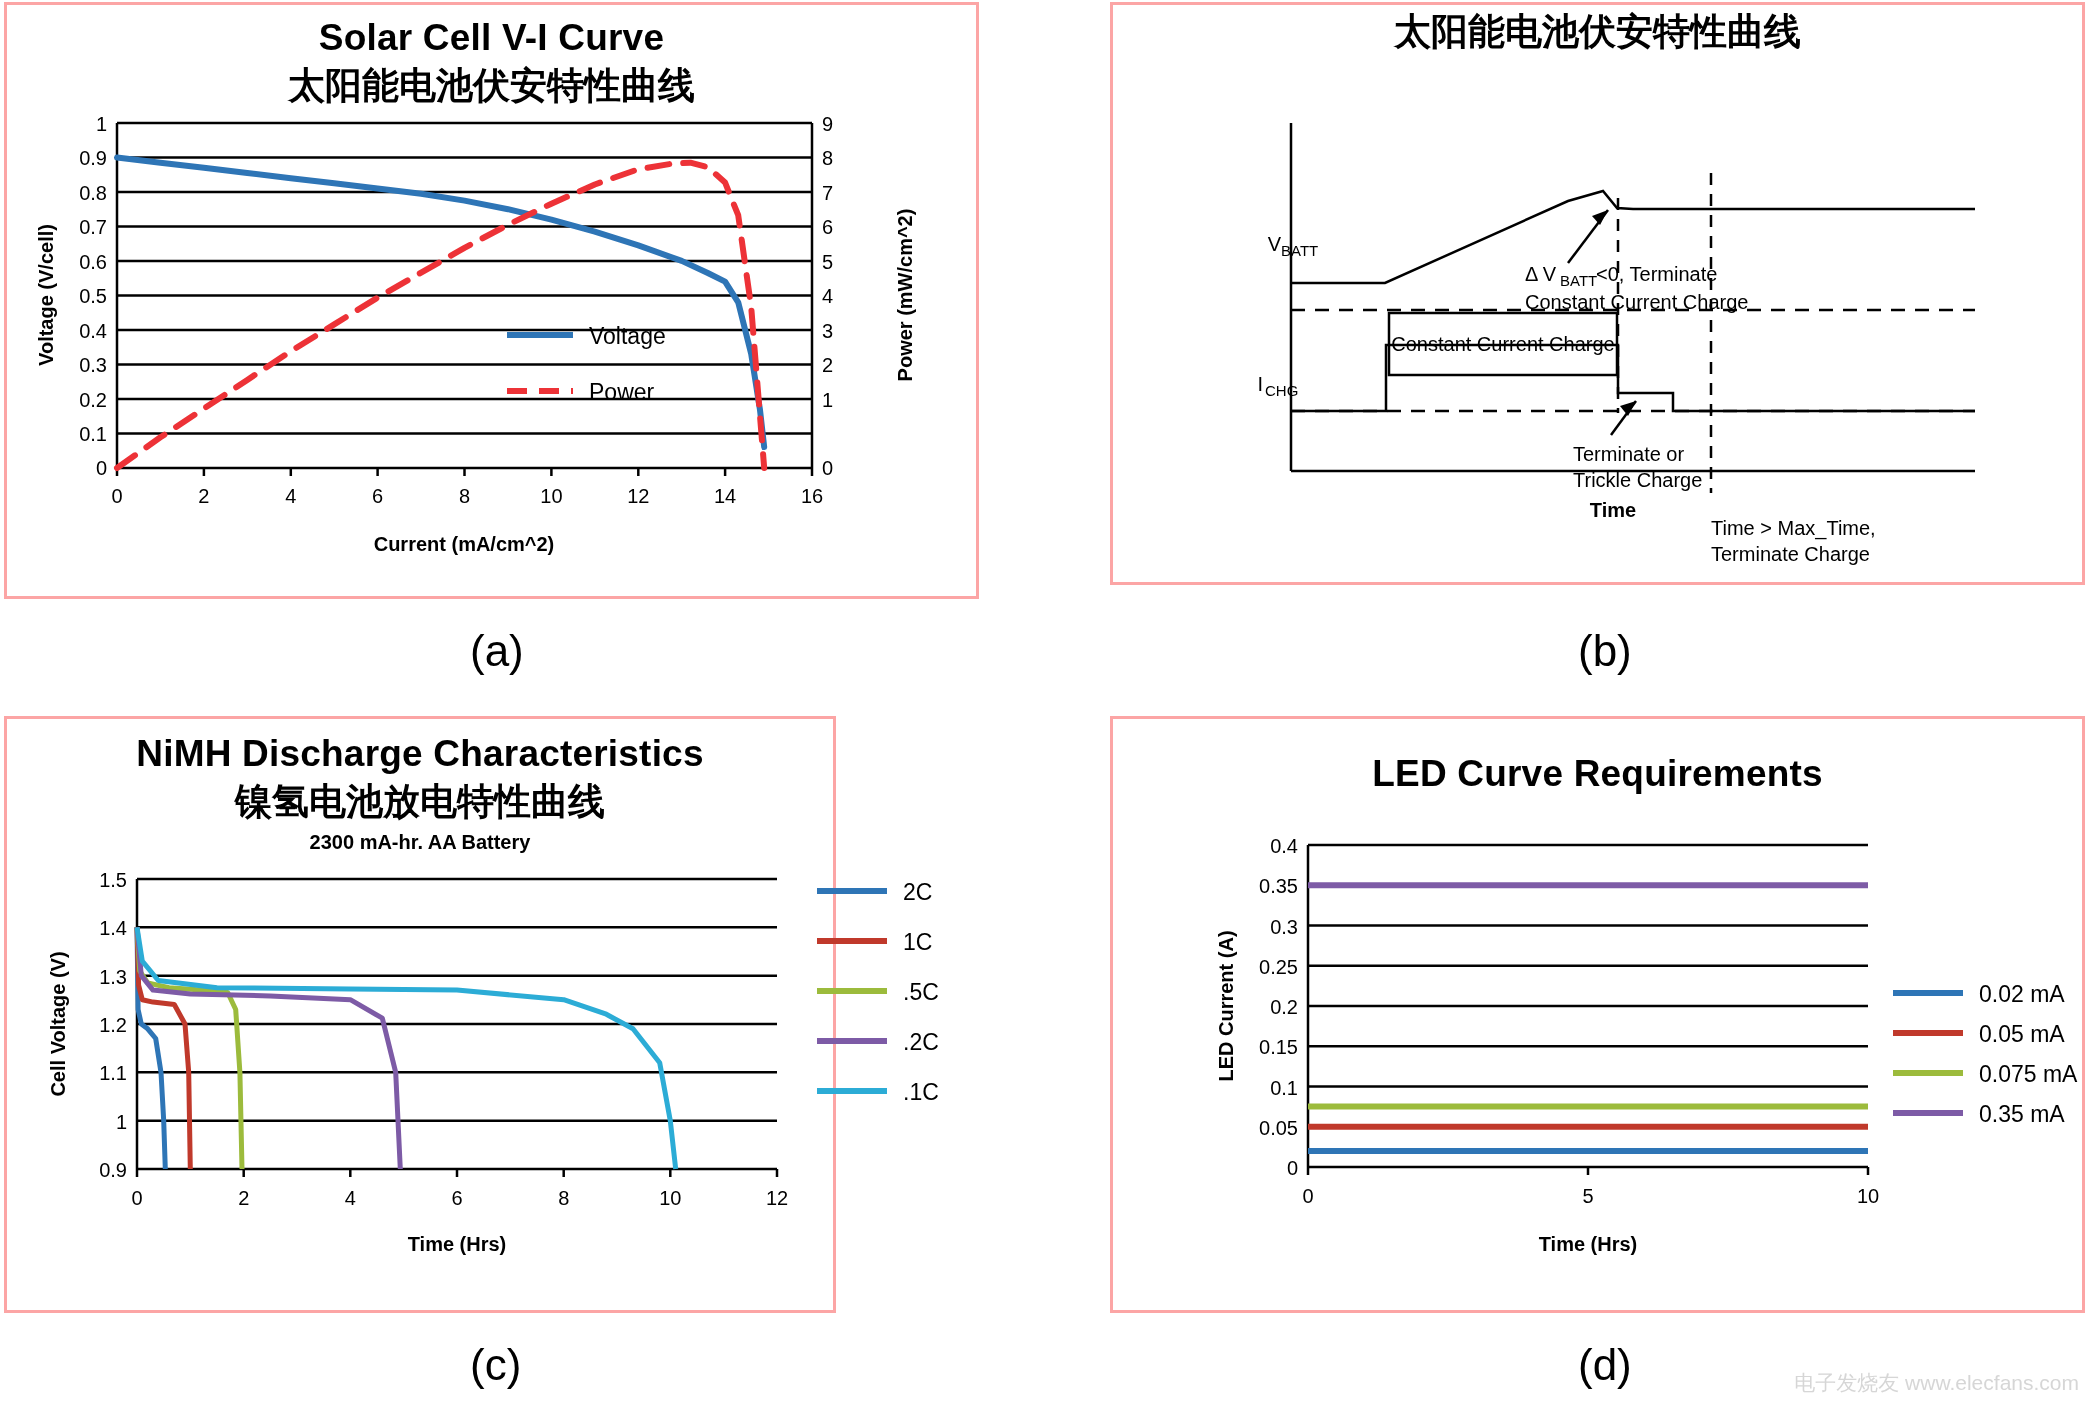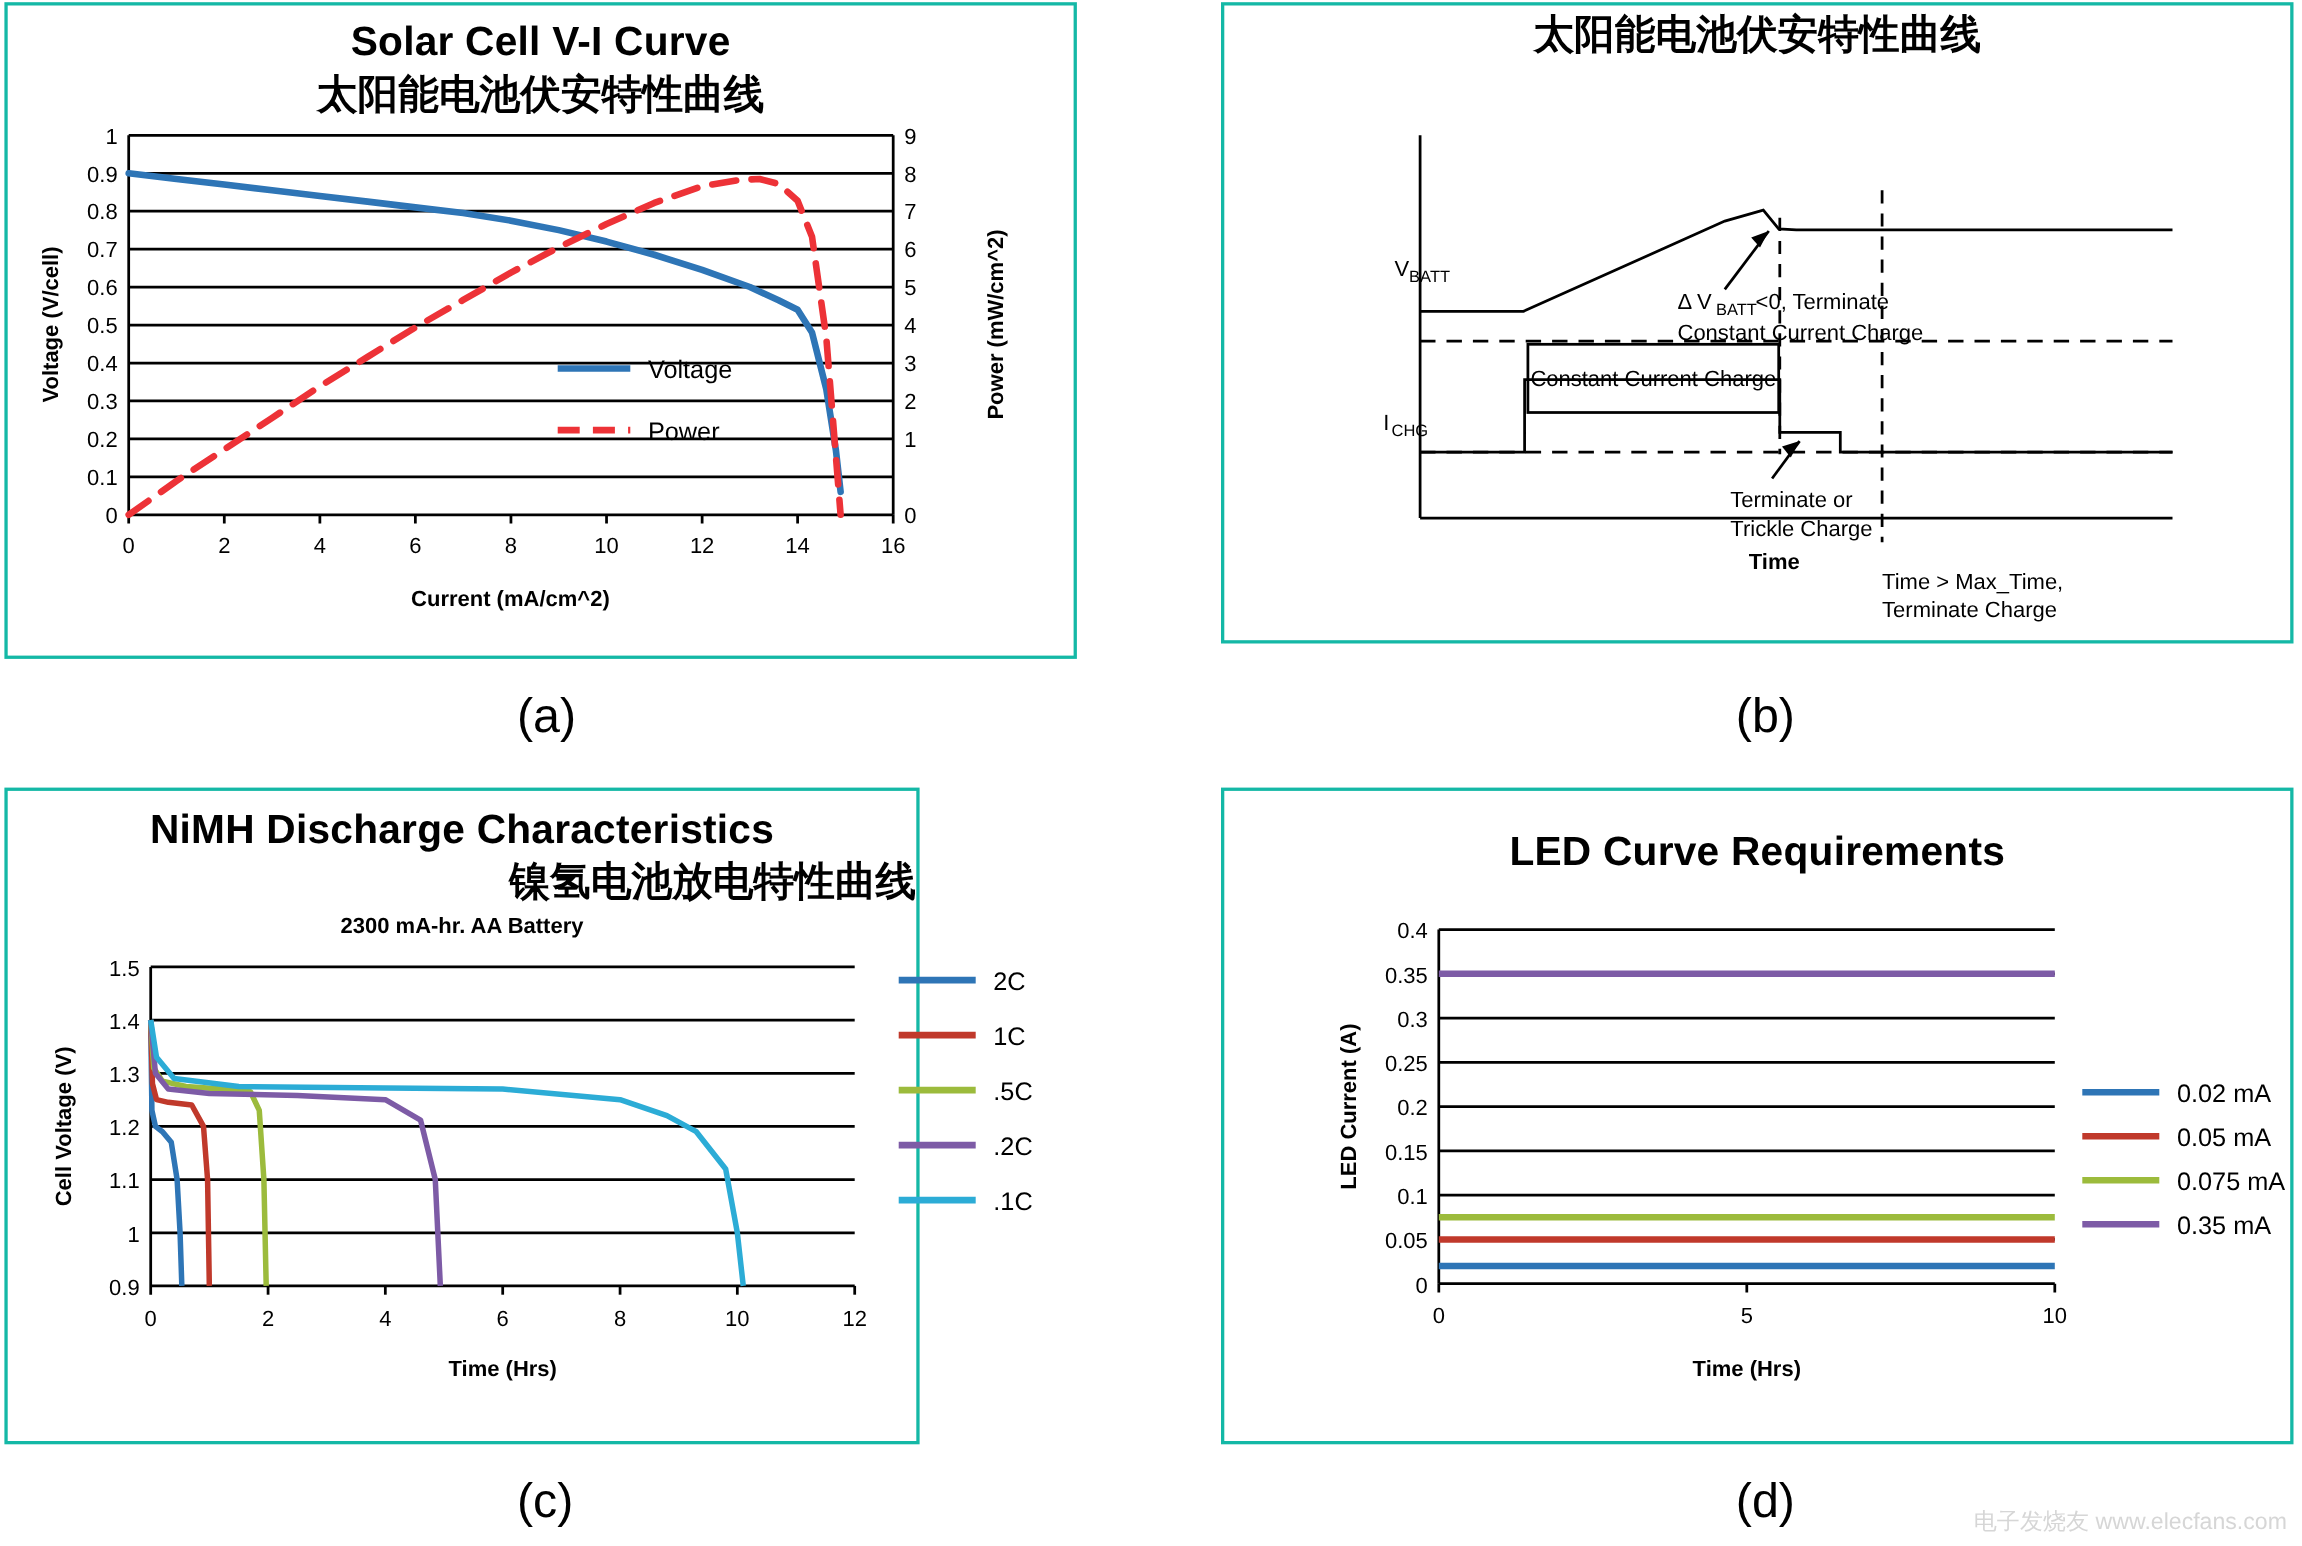--- a/index.html
+++ b/index.html
@@ -1,18 +1,18 @@
 <!DOCTYPE html>
 <html><head>
 <meta charset="utf-8">
 <style>
   html,body{margin:0;padding:0;background:#ffffff;}
   body{width:2093px;height:1405px;font-family:"Liberation Sans",sans-serif;color:#000;position:relative;}
   .grid{position:absolute;inset:0;}
-  .panel{position:absolute;border:3px solid #14b8a6;background:#fff;box-sizing:border-box;}
+  .panel{position:absolute;border:3px solid #fca5a5;background:#fff;box-sizing:border-box;}
   .panel-label{position:absolute;font-size:44px;font-weight:400;color:#000;}
   .title{text-align:center;font-weight:bold;}
   .t-en{font-size:37px;letter-spacing:.2px;}
   .t-cn{font-size:37px;}
   .t-sub{font-size:20px;}
   svg{display:block;}
   text{font-family:"Liberation Sans",sans-serif;}
   .axlab{font-size:20px;font-weight:bold;}
   .tick{font-size:20px;}
   .leg{font-size:23px;}
@@ -158,21 +158,21 @@
       <text class="axlab" x="500" y="404" text-anchor="middle">Time</text>
 
       <text class="tick" x="598" y="422">Time &gt; Max_Time,</text>
       <text class="tick" x="598" y="448">Terminate Charge</text>
     </svg>
   </div>
   <div class="panel-label" style="left:1578px;top:626px;">(b)</div>
 
   <div class="panel" style="left:4px;top:716px;width:832px;height:597px;">
     <div class="title t-en" style="margin-top:14px;">NiMH Discharge Characteristics</div>
-    <div class="title t-cn" style="margin-top:2px;text-align:right;">镍氢电池放电特性曲线</div>
+    <div class="title t-cn" style="margin-top:2px;">镍氢电池放电特性曲线</div>
     <div class="title t-sub" style="margin-top:4px;">2300 mA-hr. AA Battery</div>
 
     <svg width="969" height="430" viewBox="0 0 969 430" style="position:absolute;left:0;top:150px;">
 
       <g stroke="#000" stroke-width="2.5" fill="none">
         <line x1="130" y1="10" x2="770" y2="10"></line>
         <line x1="130" y1="58.3" x2="770" y2="58.3"></line>
         <line x1="130" y1="106.7" x2="770" y2="106.7"></line>
         <line x1="130" y1="155" x2="770" y2="155"></line>
         <line x1="130" y1="203.3" x2="770" y2="203.3"></line>

